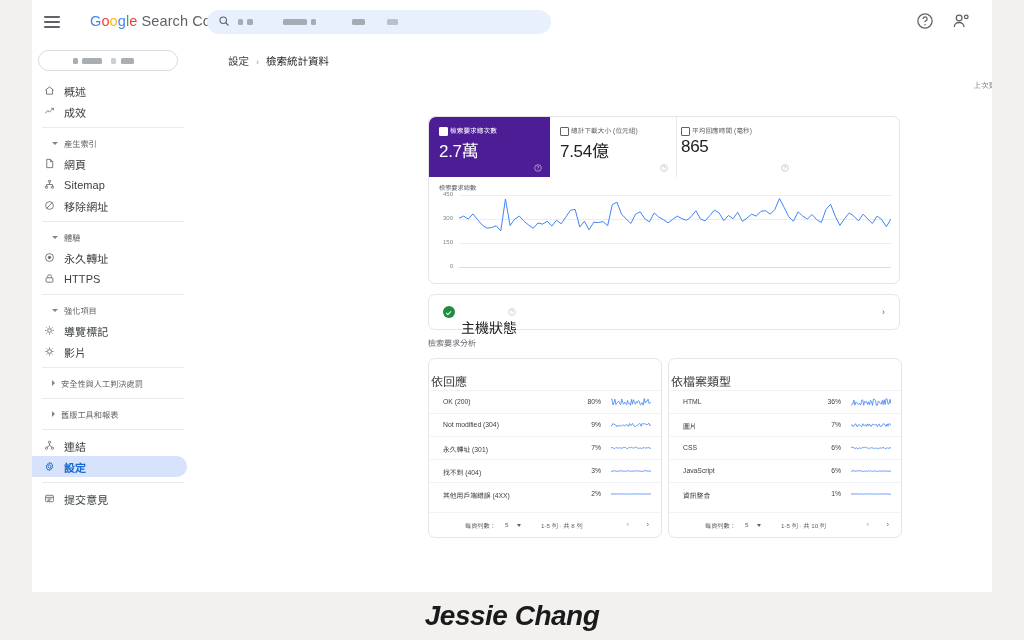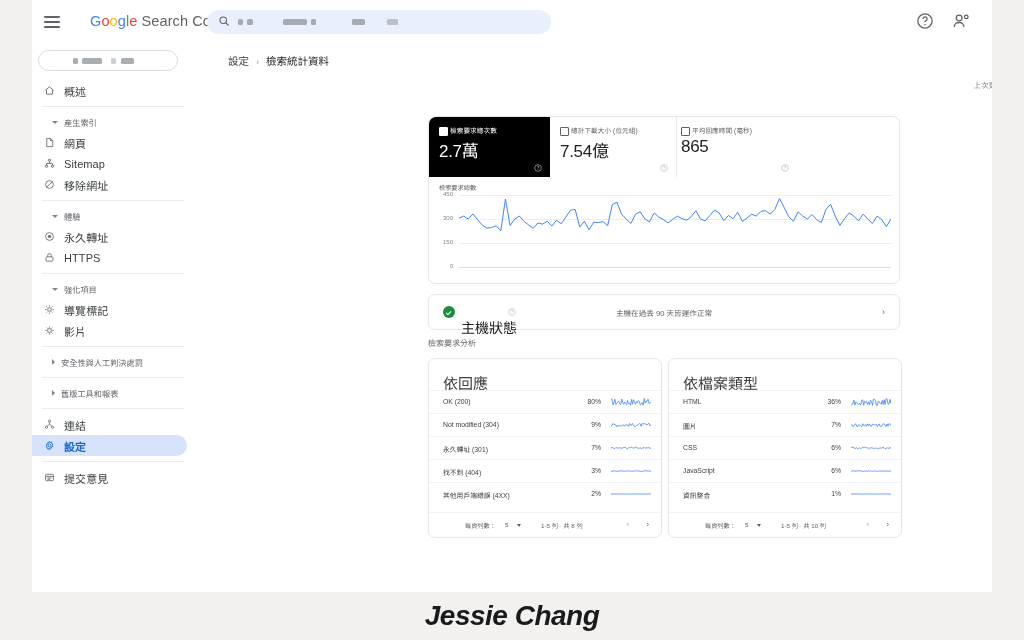--- a/index.html
+++ b/index.html
@@ -55,21 +55,21 @@
   .crumb{position:absolute;left:32px;top:11px;font-size:10.5px;color:#3c4043;white-space:nowrap;}
   .crumb .sep{color:#9aa0a6;margin:0 7px;font-size:9px;}
   .crumb .cur{color:#202124;}
   .updated{position:absolute;right:-4px;top:37px;font-size:7.5px;color:#80868b;white-space:nowrap;}
   .panel{
     position:absolute;background:#fff;border:1px solid #e3e5e8;border-radius:7px;
   }
   
   .cards{position:absolute;left:232px;top:74px;width:470px;height:166px;}
   .card{position:absolute;top:0;height:60px;border-right:1px solid #e8eaed;box-sizing:border-box;cursor:pointer;}
-  .card.c0{left:0;width:121px;background:#000000;border-radius:7px 0 0 0;border-right:none;}
+  .card.c0{left:0;width:121px;background:#4c1d95;border-radius:7px 0 0 0;border-right:none;}
   .card.c1{left:121px;width:127px;}
   .card.c2{left:242px;width:126px;border-right:none;}
   .card .cb{position:absolute;left:10px;top:10px;width:6.5px;height:6.5px;border:1px solid #5f6368;border-radius:1px;}
   .card.c0 .cb{border-color:#fff;background:#fff;}
   .card .ttl{position:absolute;left:21px;top:8px;font-size:6.6px;color:#5f6368;white-space:nowrap;letter-spacing:.1px;}
   .card.c0 .ttl{color:#fff;}
   .card .val{position:absolute;left:10px;top:20px;font-size:17px;color:#202124;letter-spacing:-.3px;white-space:nowrap;}
   .card.c0 .val{color:#fff;}
   .card .qm{position:absolute;right:8px;bottom:5px;width:8px;height:8px;opacity:.75;}
   .chartbox{position:absolute;left:0;top:60px;width:470px;height:106px;}
@@ -83,21 +83,21 @@
   .host .chk:after{content:"";position:absolute;left:3px;top:5.2px;width:4px;height:1.8px;border-left:1.6px solid #fff;border-bottom:1.6px solid #fff;transform:rotate(-45deg);}
   .host .h-t{position:absolute;left:32px;top:22px;font-size:14px;color:#202124;white-space:nowrap;}
   .host .h-q{position:absolute;left:79px;top:12.5px;width:8px;height:8px;opacity:.7;}
   .host .h-d{position:absolute;left:0;right:0;top:12px;text-align:center;font-size:7.6px;color:#5f6368;}
   .host .h-c{position:absolute;right:14px;top:12px;font-size:9px;color:#5f6368;}
   .sec-title{position:absolute;left:0;top:295px;font-size:8px;color:#5f6368;}
   
   .tbl{position:absolute;top:316px;width:232px;height:178px;}
   .tbl.left{left:0;}
   .tbl.right{left:240px;}
-  .tbl .hd{position:absolute;left:14px;top:13px;font-size:15px;color:#3c4043;white-space:nowrap;}
+  .tbl .hd{position:absolute;left:2px;top:13px;font-size:12px;color:#3c4043;white-space:nowrap;}
   .row{position:absolute;left:0;width:232px;height:23px;border-top:1px solid #f1f3f4;cursor:pointer;}
   .row .nm{position:absolute;left:14px;top:7px;font-size:6.8px;color:#3c4043;white-space:nowrap;}
   .row .pc{position:absolute;left:150px;top:7px;width:22px;text-align:right;font-size:6.8px;color:#3c4043;}
   .row .sp{position:absolute;left:182px;top:4px;width:40px;height:14px;}
   .foot{position:absolute;left:0;bottom:0;width:232px;height:24px;border-top:1px solid #f1f3f4;}
   .foot .t{position:absolute;top:8px;font-size:6.2px;color:#5f6368;white-space:nowrap;}
   .foot .rpp{left:36px;} .foot .num{left:76px;} .foot .rng{left:112px;}
   .foot .dd{position:absolute;left:88px;top:11px;width:0;height:0;border-left:2.6px solid transparent;border-right:2.6px solid transparent;border-top:3px solid #5f6368;}
   .foot .pv{position:absolute;right:32px;top:7px;font-size:7.5px;color:#9aa0a6;cursor:pointer;}
   .foot .nx{position:absolute;right:12px;top:7px;font-size:7.5px;color:#5f6368;cursor:pointer;}
@@ -153,20 +153,27 @@
       <div class="redact" style="left:82px;top:6.5px;width:13px;height:6px;"></div>
     </div>
     <div class="nav">
         <div class="nav-item">
           <svg viewBox="0 0 24 24" class="ico" fill="none" stroke="#5f6368" stroke-width="1.8">
             <path d="M3 11.5L12 4l9 7.5"></path>
             <path d="M5.5 10.5V20h13v-9.5"></path>
           </svg>
           <span class="lbl">概述</span>
         </div>
+        <div class="nav-item">
+          <svg viewBox="0 0 24 24" class="ico" fill="none" stroke="#5f6368" stroke-width="1.8">
+            <path d="M3 16l5-6 4 3 8-8"></path>
+            <path d="M16 5h4.5v4.5"></path>
+          </svg>
+          <span class="lbl">成效</span>
+        </div>
         <div class="divider"></div>
         <div class="nav-sec">
           <div class="caret"></div>
           <span class="lbl">產生索引</span>
         </div>
         <div class="nav-item">
           <svg viewBox="0 0 24 24" class="ico" fill="none" stroke="#5f6368" stroke-width="1.8">
             <path d="M6 3h8l5 5v13H6z"></path>
             <path d="M14 3v5h5"></path>
           </svg>
@@ -320,21 +327,20 @@
     </div>
 
     <div class="panel host">
       <div class="chk"></div>
       <div class="h-t">主機狀態</div>
       <svg class="h-q" viewBox="0 0 24 24" fill="none" stroke="#9aa0a6" stroke-width="2">
           <circle cx="12" cy="12" r="10"></circle>
           <path d="M9.5 9.3a2.6 2.6 0 1 1 3.2 2.5c-.7.25-.9.8-.9 1.5"></path>
           <circle cx="12" cy="17.2" r="1.1" fill="#9aa0a6" stroke="none"></circle>
         </svg>
-      <div class="h-d">主機在過去 90 天皆運作正常</div>
       <div class="h-c">›</div>
     </div>
 
     <div class="sec-title" style="left:232px;">檢索要求分析</div>
 
     <div class="panel tbl left" style="left:232px;">
       <div class="hd">依回應</div>
       <div class="rows">
           <div class="row" style="top: 31px;">
             <div class="nm">OK (200)</div>

